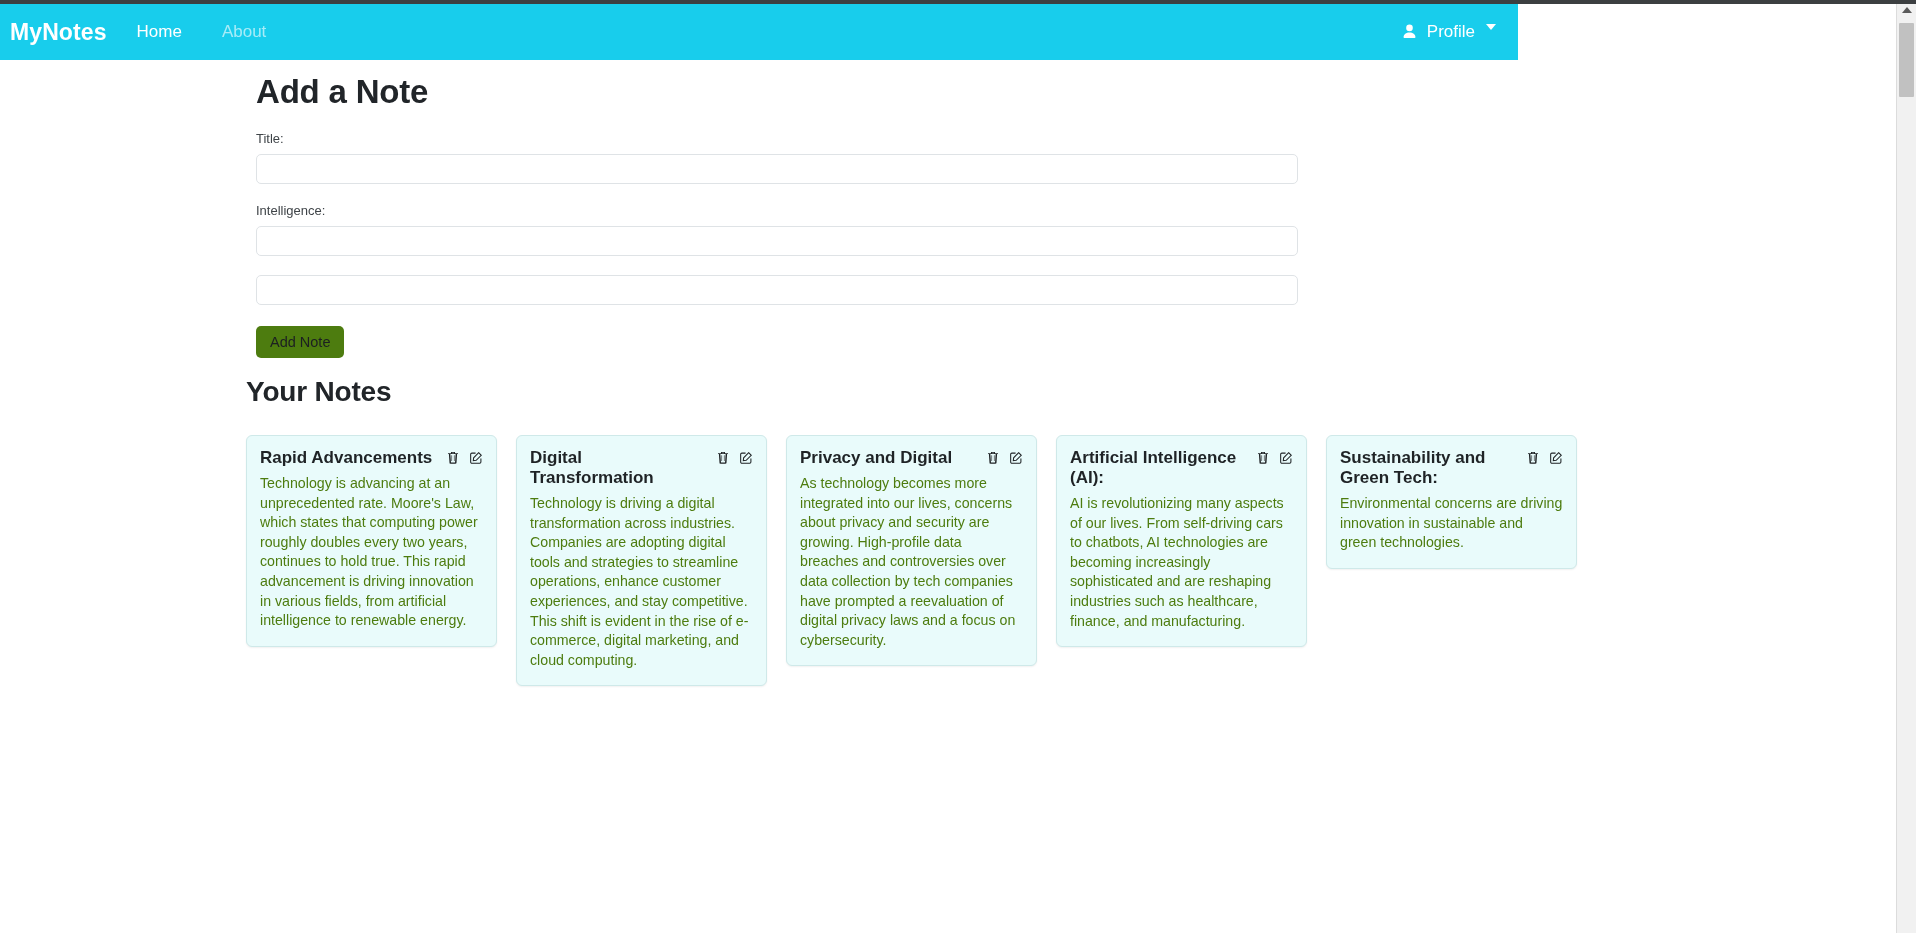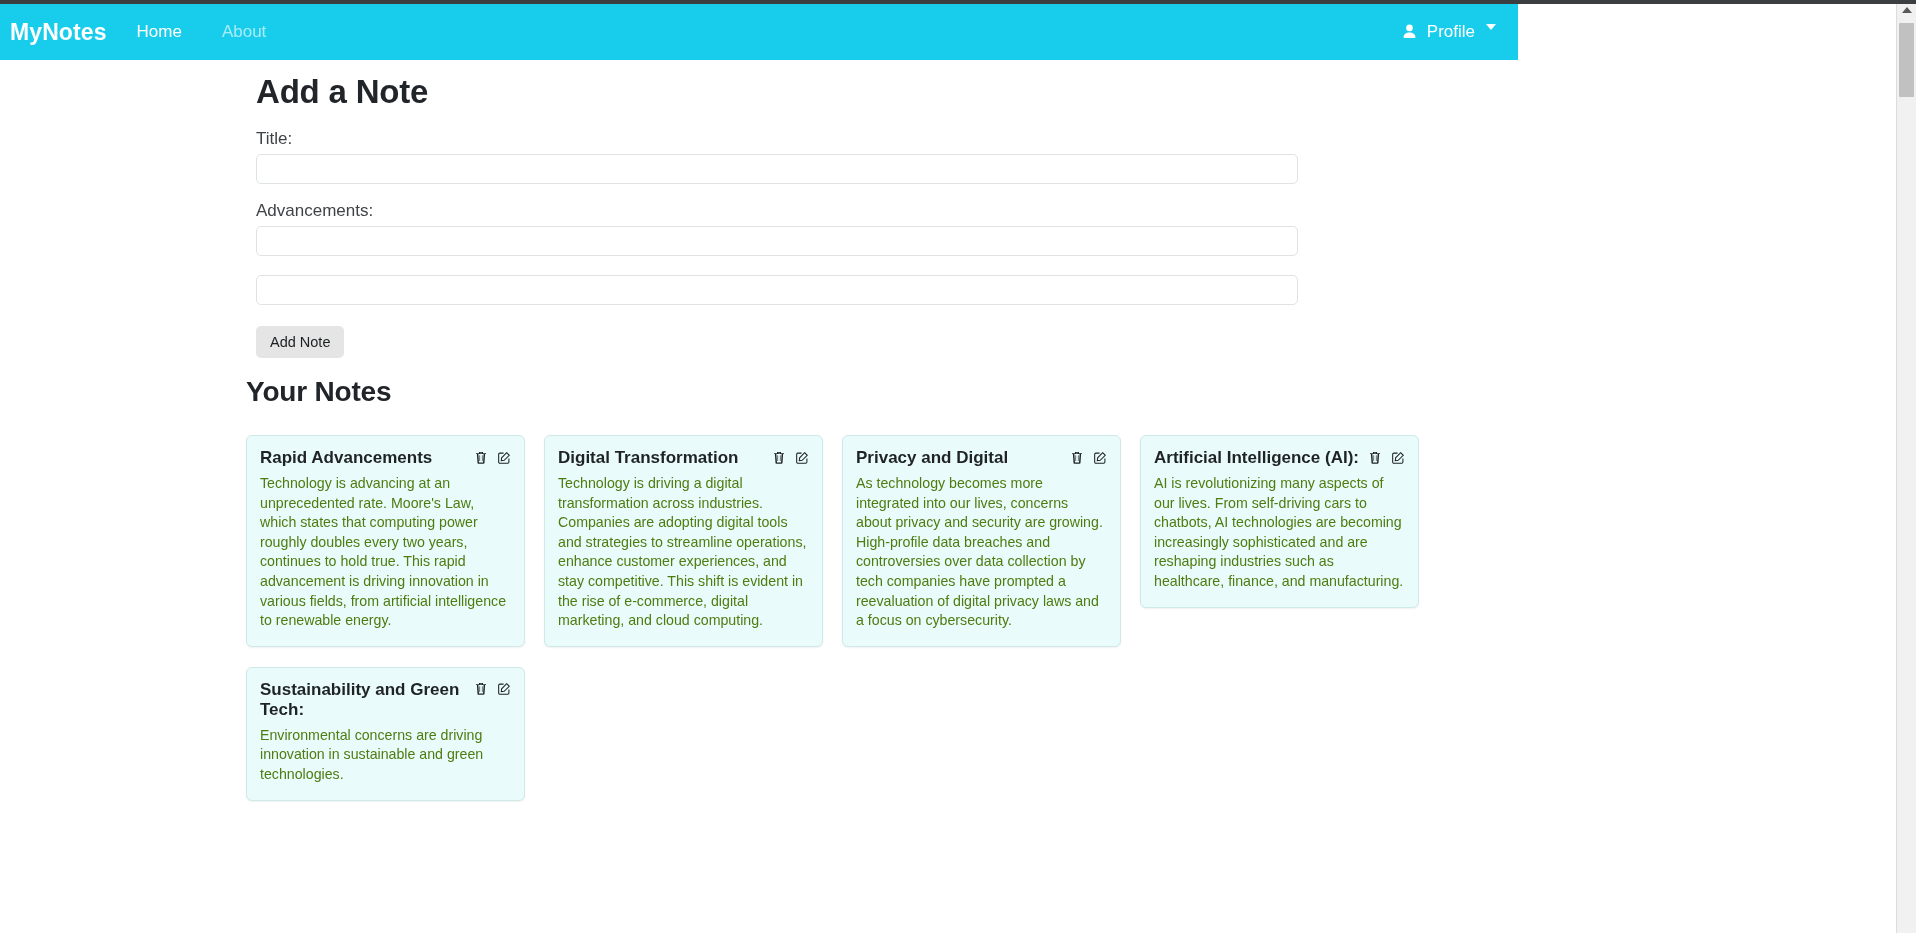--- a/index.html
+++ b/index.html
@@ -133,21 +133,21 @@
     padding-top: 12px;
     font-size: 33px;
     line-height: 40px;
     font-weight: bold;
     color: #212529;
     letter-spacing: -.2px;
   }
   .field { margin-top: 19px; }
   .field-label {
     display: block;
-    font-size: 17px;
+    font-size: 13px;
     color: #3f4448;
     margin-bottom: 7px;
     line-height: 16px;
   }
   .field-input {
     display: block;
     width: 1042px;
     height: 30px;
     border: 1px solid #dfe3e6;
     border-radius: 5px;
@@ -156,21 +156,21 @@
     font-size: 14px;
     color: #212529;
     font-family: "Liberation Sans", "DejaVu Sans", sans-serif;
     outline: none;
   }
   .field-input::placeholder { color: #b9bfc4; }
 
   .add-btn {
     margin-top: 21px;
     display: inline-block;
-    background: #e5e5e5;
+    background: #4d7c0f;
     border: none;
     border-radius: 5px;
     color: #1c1f21;
     font-size: 14.5px;
     line-height: 18px;
     padding: 7px 14px;
     cursor: pointer;
     font-family: "Liberation Sans", "DejaVu Sans", sans-serif;
   }
 
@@ -191,21 +191,21 @@
     position: absolute;
     left: 246px;
     top: 375px;
     width: 1340px;
     display: flex;
     flex-wrap: wrap;
     align-items: flex-start;
     gap: 20px 19px;
   }
   .note-card {
-    width: 279px;
+    width: 251px;
     background: #e9fbfb;
     border: 1px solid #cfe9e9;
     border-radius: 6px;
     padding: 12px 13px 15px 13px;
     box-shadow: 0 1px 2px rgba(0,0,0,0.06);
   }
   .note-head {
     display: flex;
     align-items: flex-start;
     justify-content: space-between;
@@ -277,21 +277,21 @@
 
     <div class="form-wrap">
       <h1 class="page-title">Add a Note</h1>
 
       <div class="field">
         <label class="field-label">Title:</label>
         <input class="field-input" type="text" placeholder="" style="">
       </div>
 
       <div class="field">
-        <label class="field-label">Advancements:</label>
+        <label class="field-label">Intelligence:</label>
         <input class="field-input" type="text" placeholder="" style="">
       </div>
 
       <div class="field">
         <input class="field-input" type="text" placeholder="" style="">
       </div>
 
       <button class="add-btn">Add Note</button>
     </div>
 

